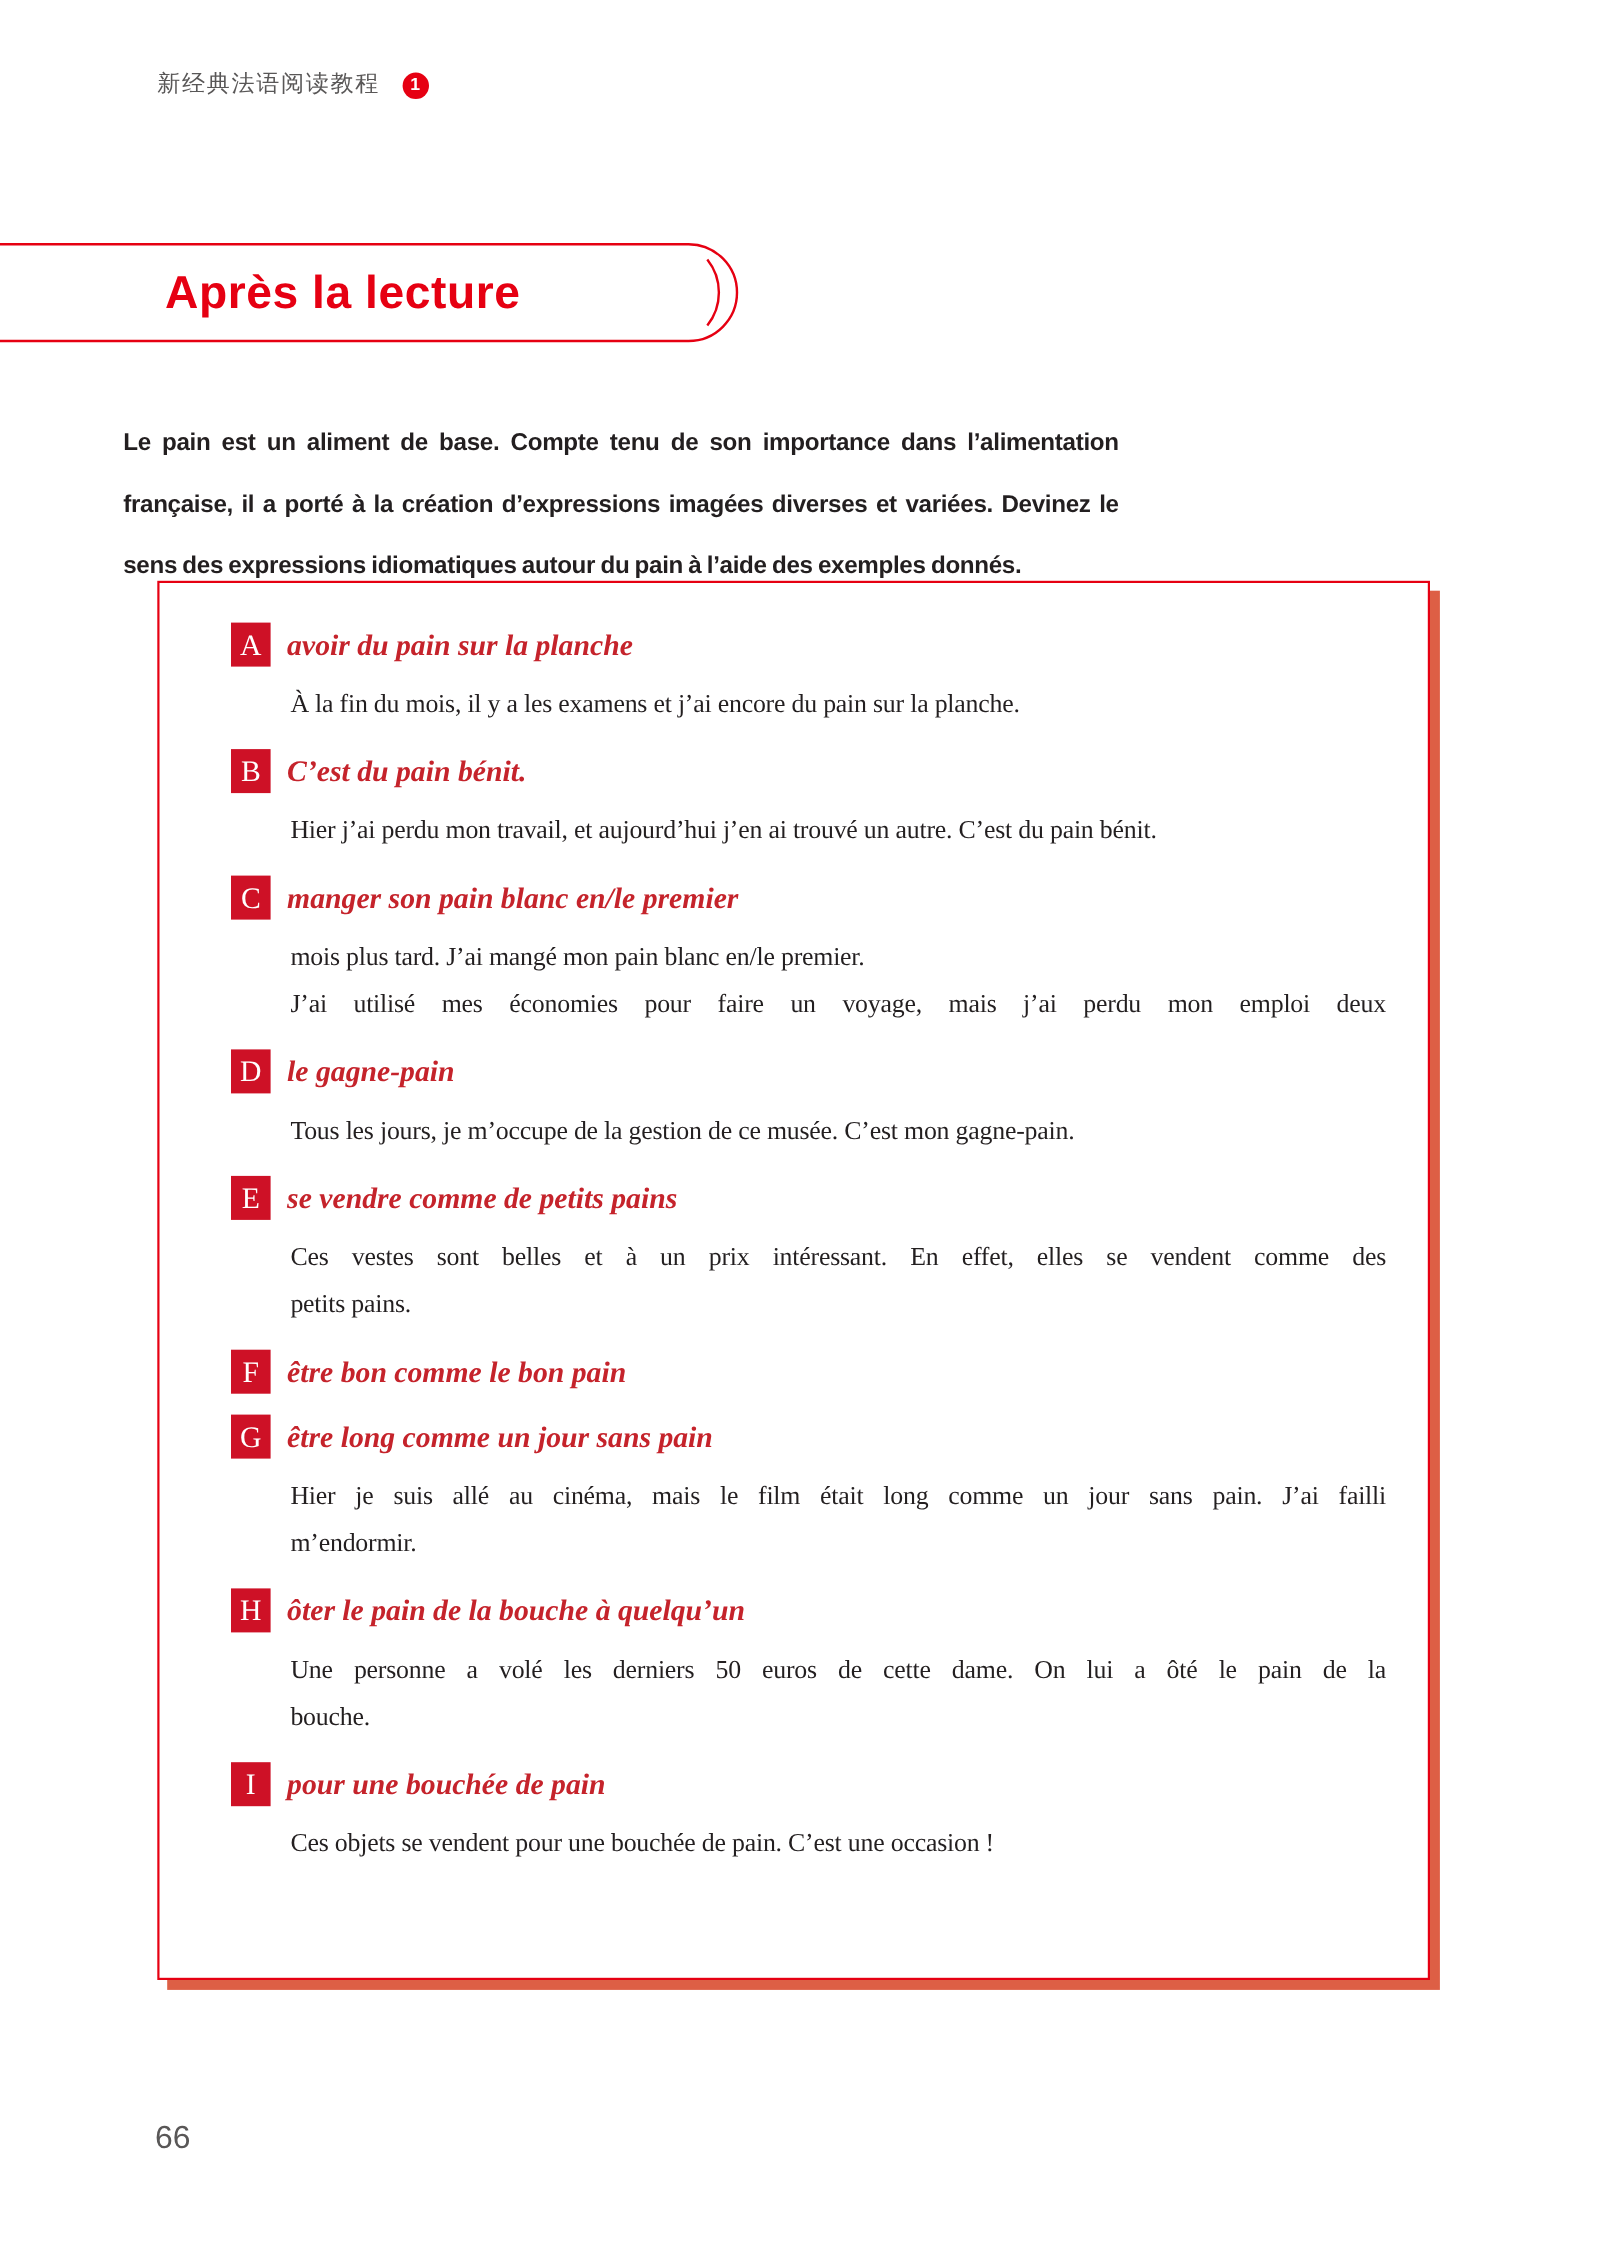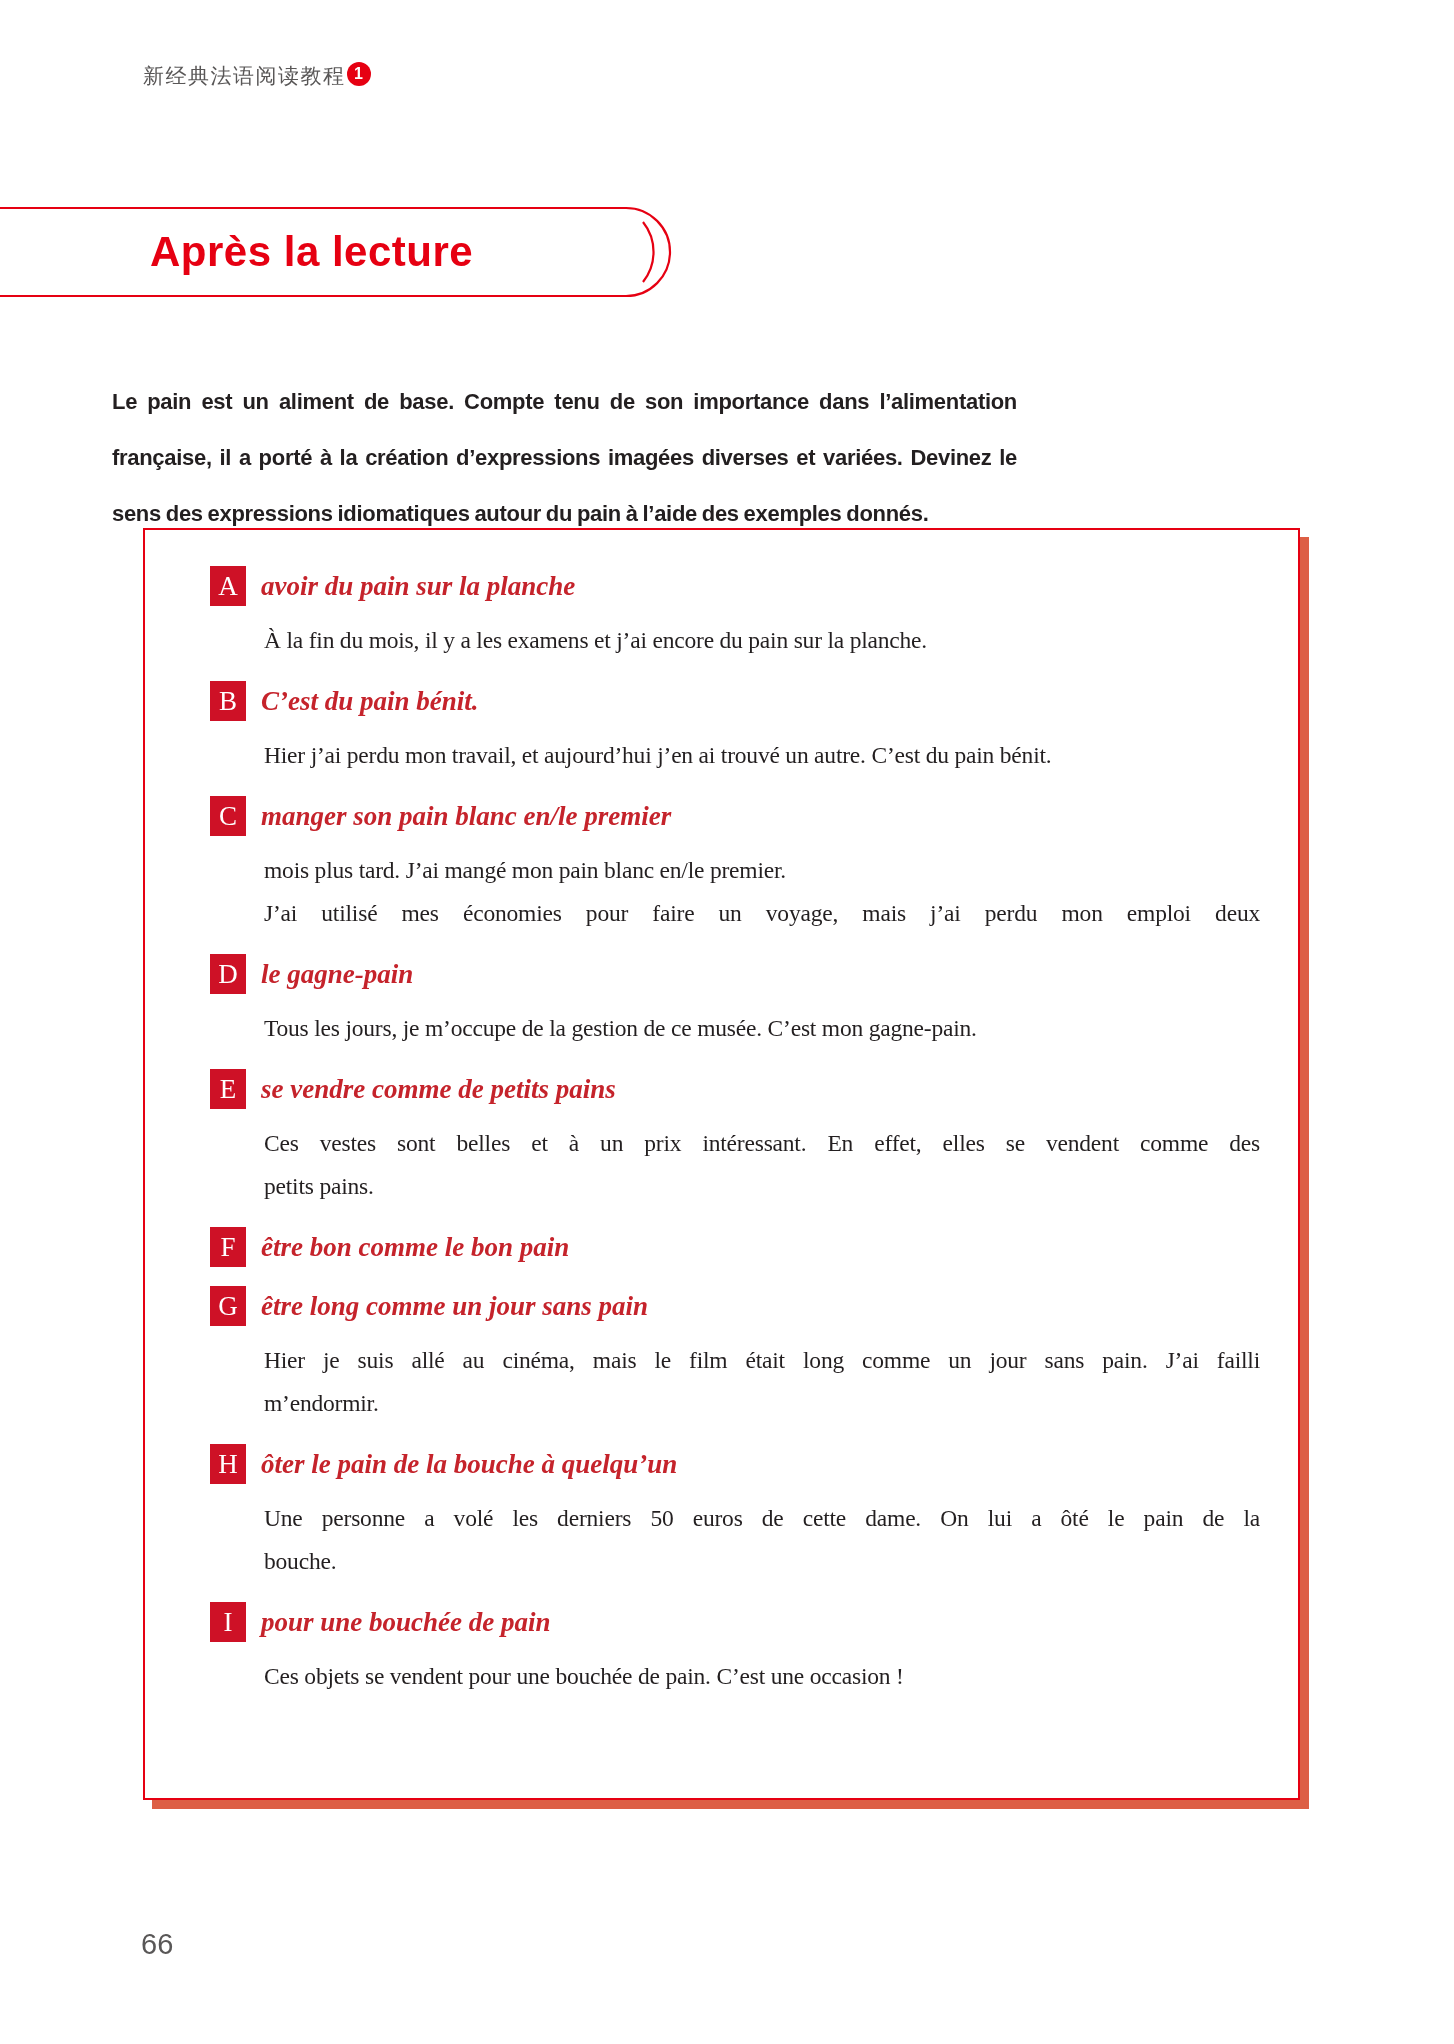--- a/index.html
+++ b/index.html
@@ -16,36 +16,36 @@
     position:relative;
     width:1454px;height:2044px;
     background:#ffffff;
     overflow:hidden;
     font-family:"Liberation Serif","DejaVu Serif",serif;
   }
 
   
   .running-head{
     position:absolute;left:143px;top:62px;
-    display:flex;align-items:flex-start;gap:1px;
+    display:flex;align-items:flex-end;gap:20px;
   }
   .book-title{
     font-family:"DejaVu Sans","Liberation Sans",sans-serif;
     font-size:21px;letter-spacing:1.5px;color:var(--gray);
   }
   .vol-badge{
     width:24px;height:24px;border-radius:50%;
     background:var(--accent-red);color:#fff;
     display:inline-flex;align-items:center;justify-content:center;
     font-family:"Liberation Sans","DejaVu Sans",sans-serif;
     font-size:16px;font-weight:bold;
   }
 
   
-  .banner{position:absolute;left:0;top:206px;width:690px;height:92px;}
+  .banner{position:absolute;left:0;top:220px;width:690px;height:92px;}
   .banner svg{position:absolute;left:0;top:0;color:var(--accent-red);}
   .banner h1{
     position:absolute;left:150px;top:0;height:92px;
     display:flex;align-items:center;
     font-family:"Liberation Sans","DejaVu Sans",sans-serif;
     font-size:42px;font-weight:bold;color:var(--accent-red);
     letter-spacing:0.5px;
   }
 
   

